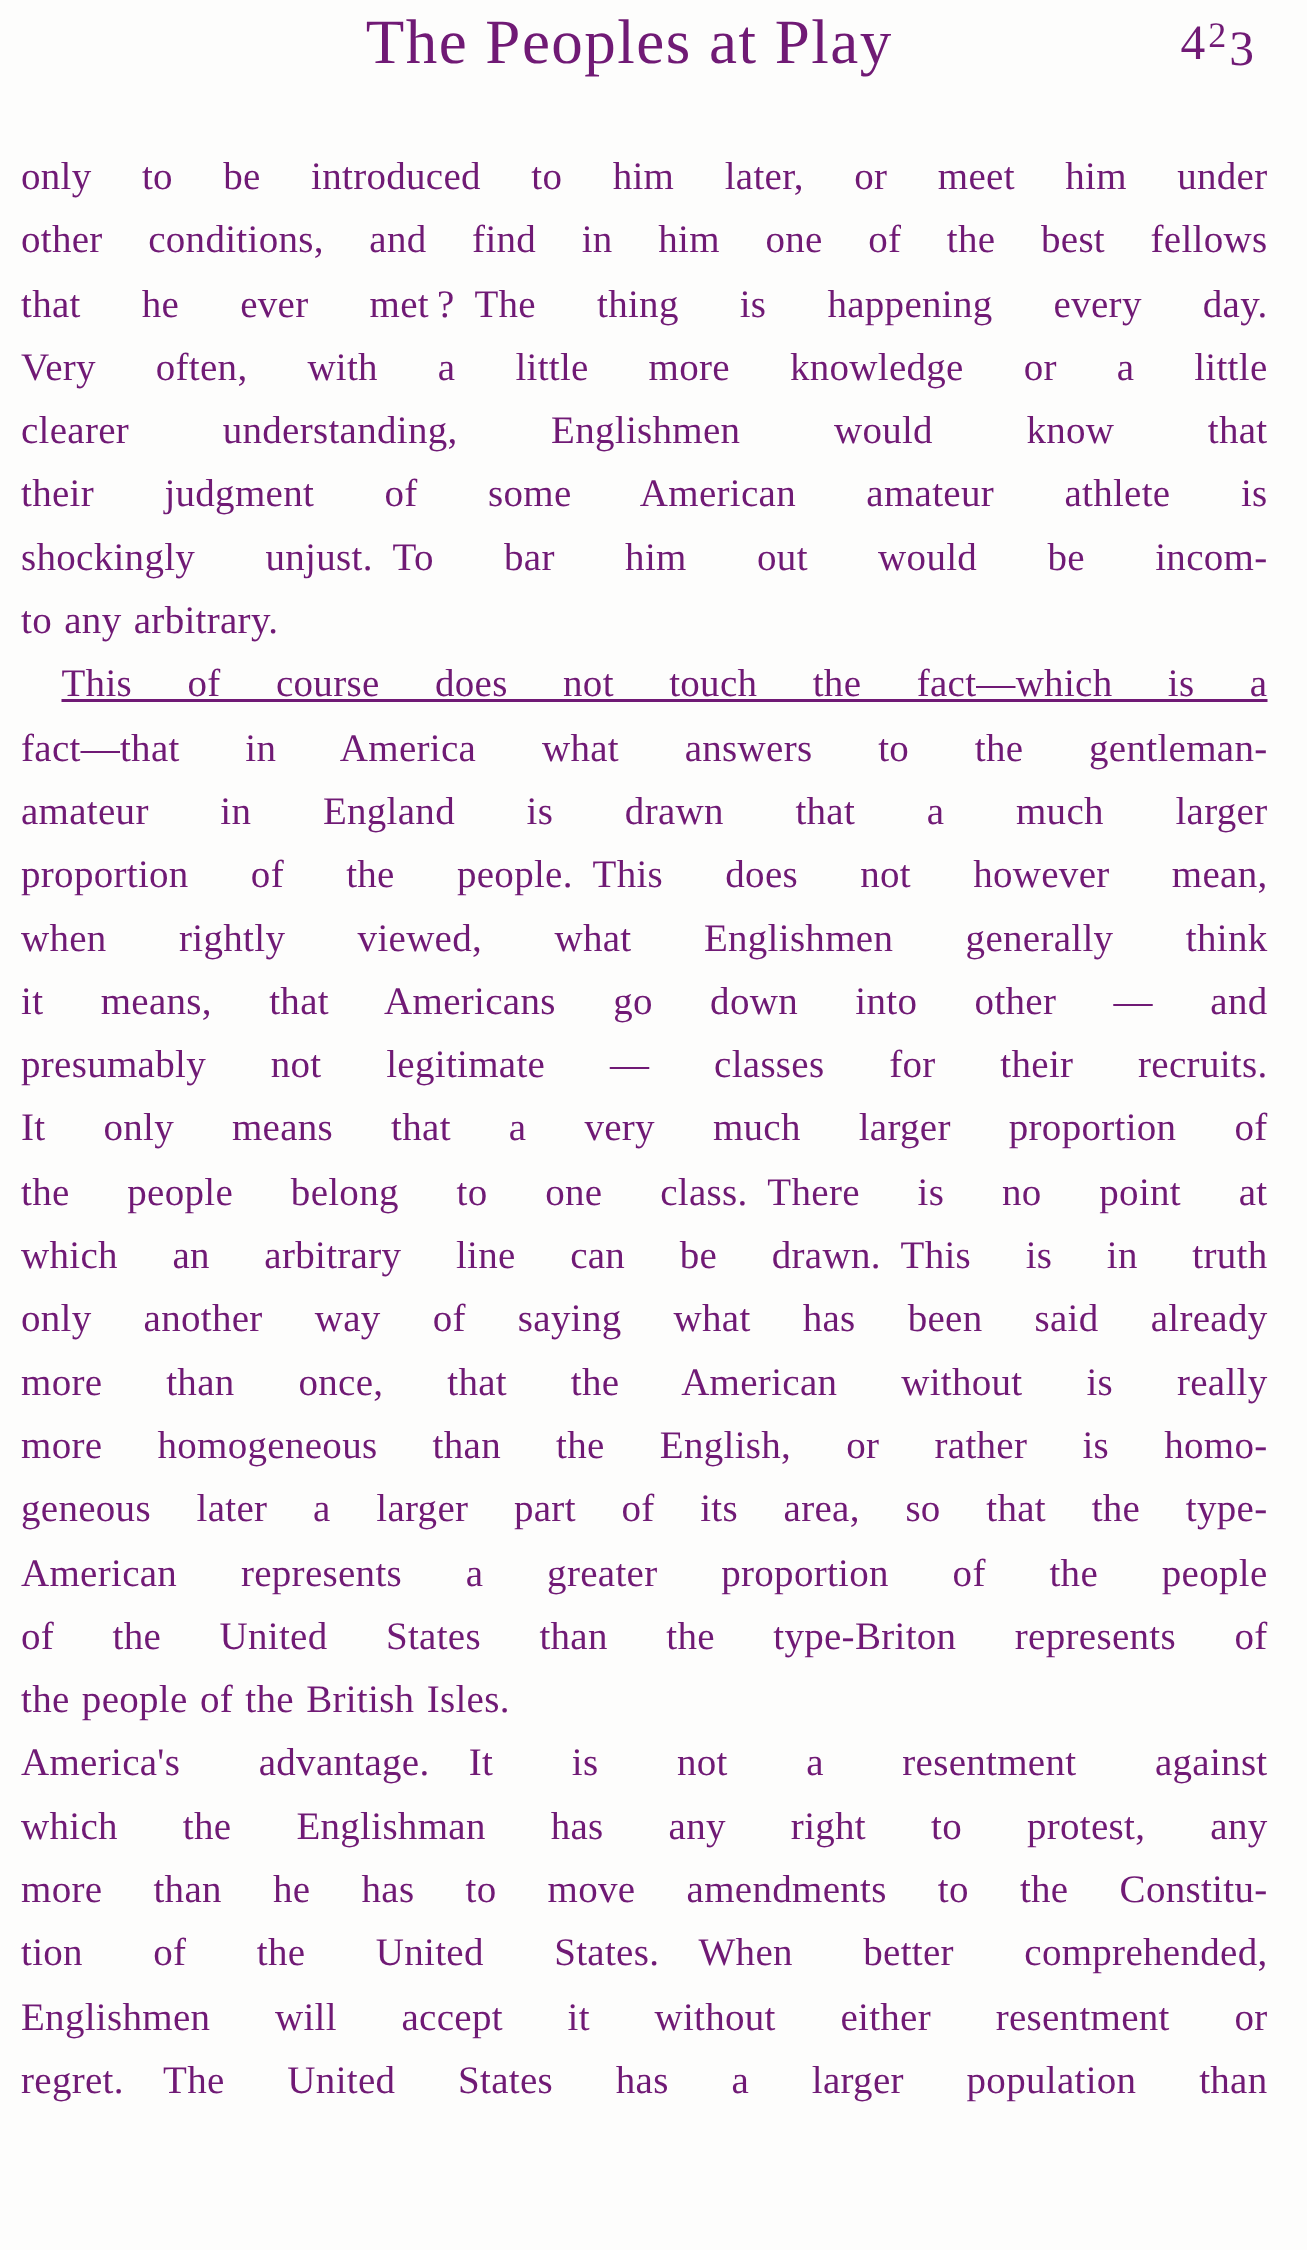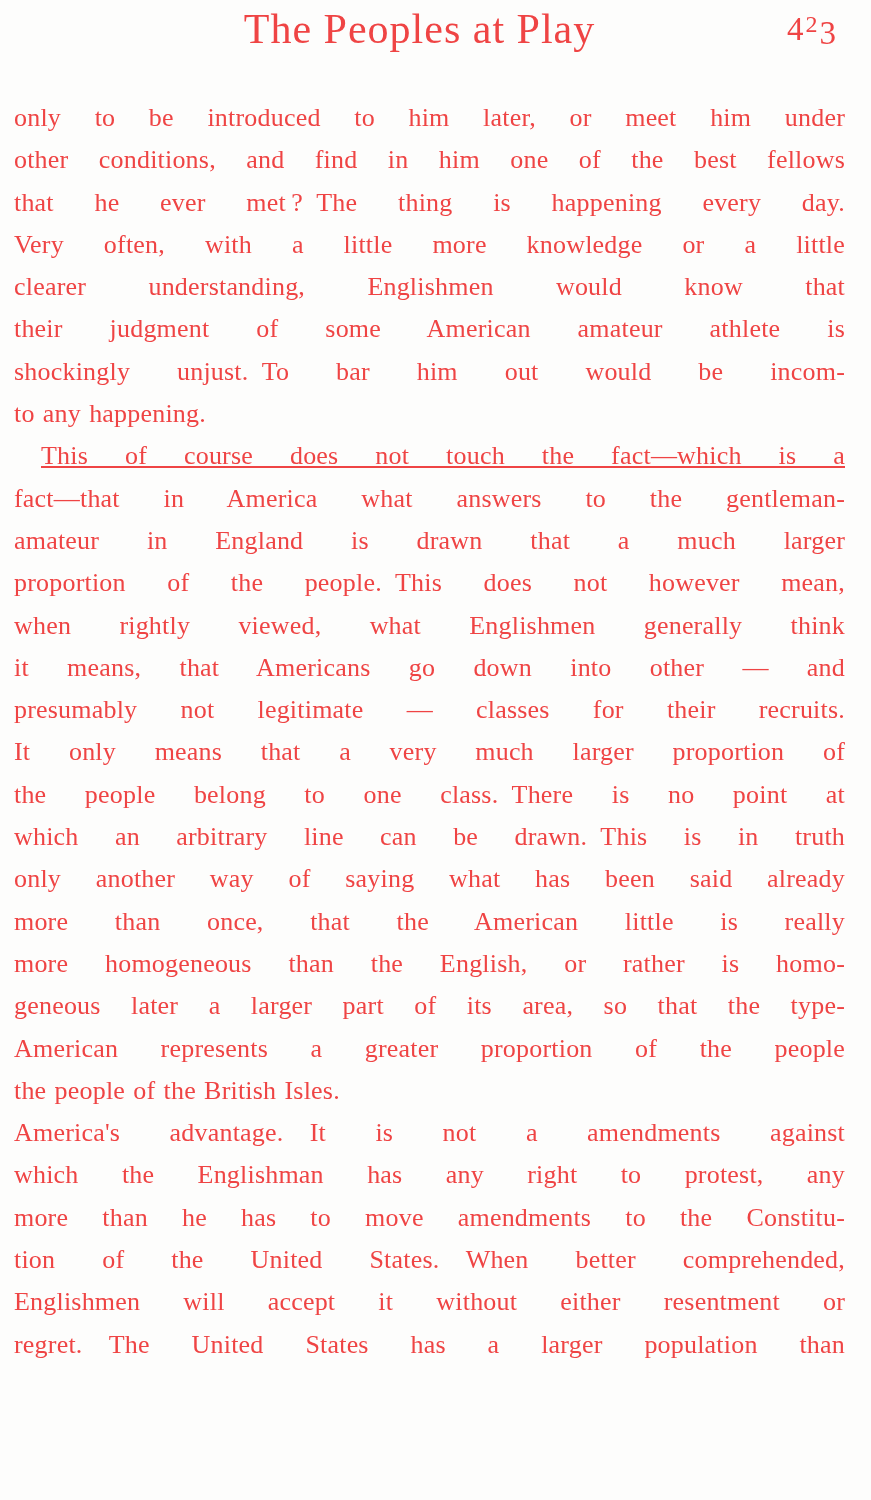--- a/index.html
+++ b/index.html
@@ -1,21 +1,21 @@
 <!DOCTYPE html>
 <html><head>
 <meta charset="utf-8">
 <style>
   html, body { margin: 0; padding: 0; }
   .page {
     position: relative;
     width: 871px;
     height: 1500px;
     background: #fdfdfc;
-    color: #ef4444;
+    color: #701a75;
     font-family: "Liberation Serif", "DejaVu Serif", serif;
     overflow: hidden;
   }
   
   .running-head {
     position: absolute;
     top: 0; left: 0; right: 0;
     height: 72px;
   }
   .head-title {
@@ -77,38 +77,39 @@
   </div>
 
   <div class="body-text">
     <div class="ln">only to be introduced to him later, or meet him under</div>
     <div class="ln">other conditions, and find in him one of the best fellows</div>
     <div class="ln">that he ever met ? The thing is happening every day.</div>
     <div class="ln">Very often, with a little more knowledge or a little</div>
     <div class="ln">clearer understanding, Englishmen would know that</div>
     <div class="ln">their judgment of some American amateur athlete is</div>
     <div class="ln">shockingly unjust. To bar him out would be incom-</div>
-    <div class="ln end">to any happening.</div>
+    <div class="ln end">to any arbitrary.</div>
     <div class="ln indent">This of course does not touch the fact—which is a</div>
     <div class="ln">fact—that in America what answers to the gentleman-</div>
     <div class="ln">amateur in England is drawn that a much larger</div>
     <div class="ln">proportion of the people. This does not however mean,</div>
     <div class="ln">when rightly viewed, what Englishmen generally think</div>
     <div class="ln">it means, that Americans go down into other — and</div>
     <div class="ln">presumably not legitimate — classes for their recruits.</div>
     <div class="ln">It only means that a very much larger proportion of</div>
     <div class="ln">the people belong to one class. There is no point at</div>
     <div class="ln">which an arbitrary line can be drawn. This is in truth</div>
     <div class="ln">only another way of saying what has been said already</div>
-    <div class="ln">more than once, that the American little is really</div>
+    <div class="ln">more than once, that the American without is really</div>
     <div class="ln">more homogeneous than the English, or rather is homo-</div>
     <div class="ln">geneous later a larger part of its area, so that the type-</div>
     <div class="ln">American represents a greater proportion of the people</div>
+    <div class="ln">of the United States than the type-Briton represents of</div>
     <div class="ln end">the people of the British Isles.</div>
-    <div class="ln">America's advantage. It is not a amendments against</div>
+    <div class="ln">America's advantage. It is not a resentment against</div>
     <div class="ln">which the Englishman has any right to protest, any</div>
     <div class="ln">more than he has to move amendments to the Constitu-</div>
     <div class="ln">tion of the United States. When better comprehended,</div>
     <div class="ln">Englishmen will accept it without either resentment or</div>
     <div class="ln">regret. The United States has a larger population than</div>
   </div>
 
 </div>
 
 </body></html>

